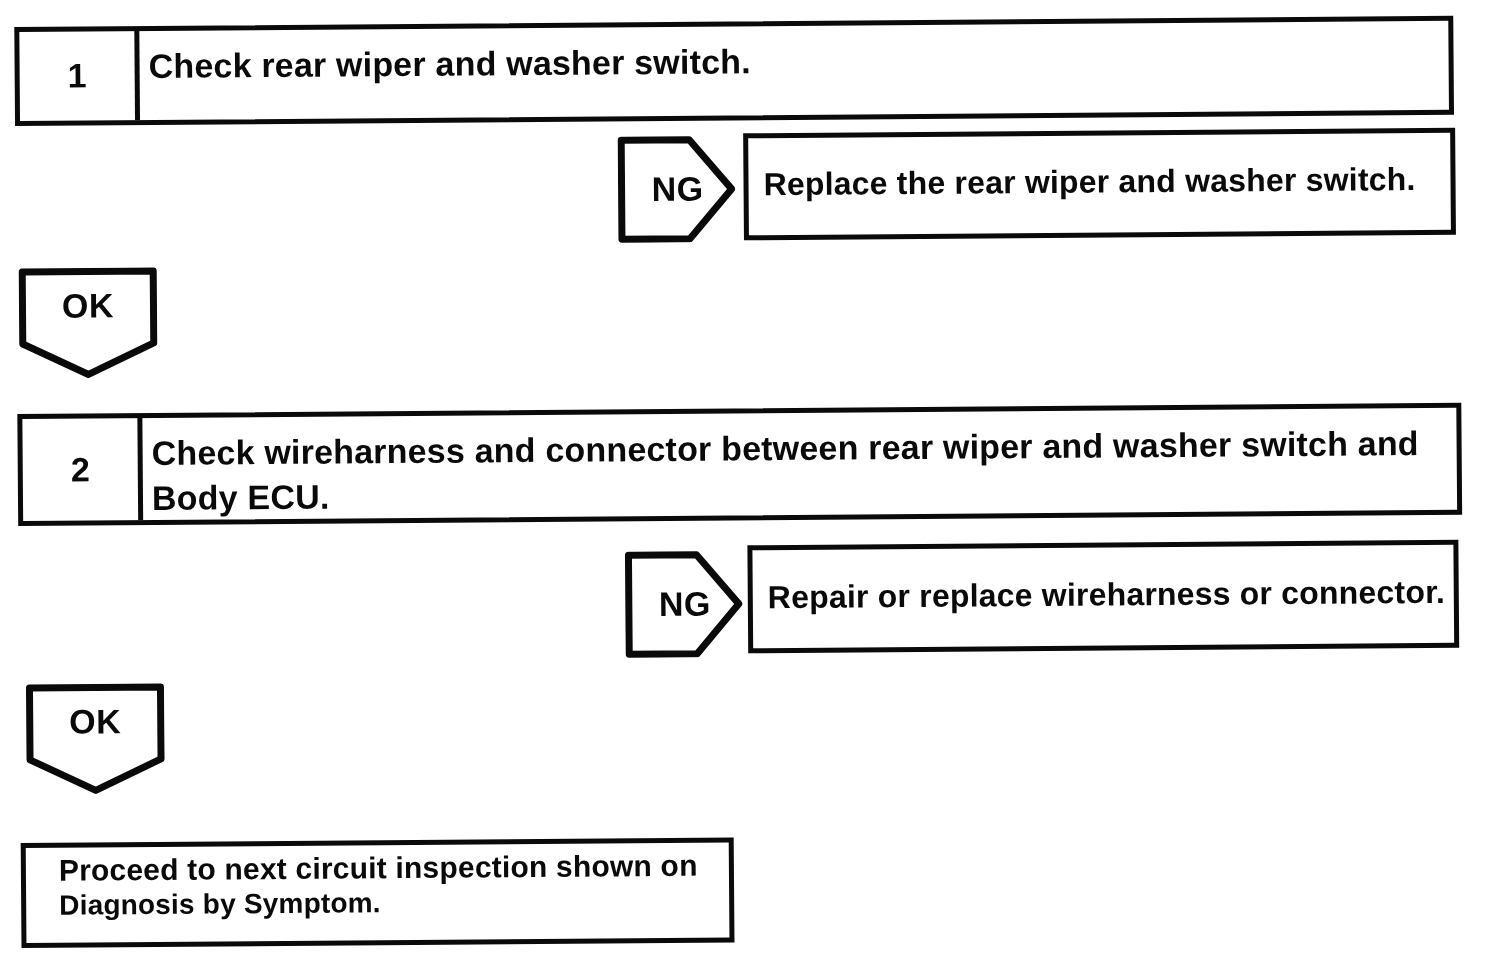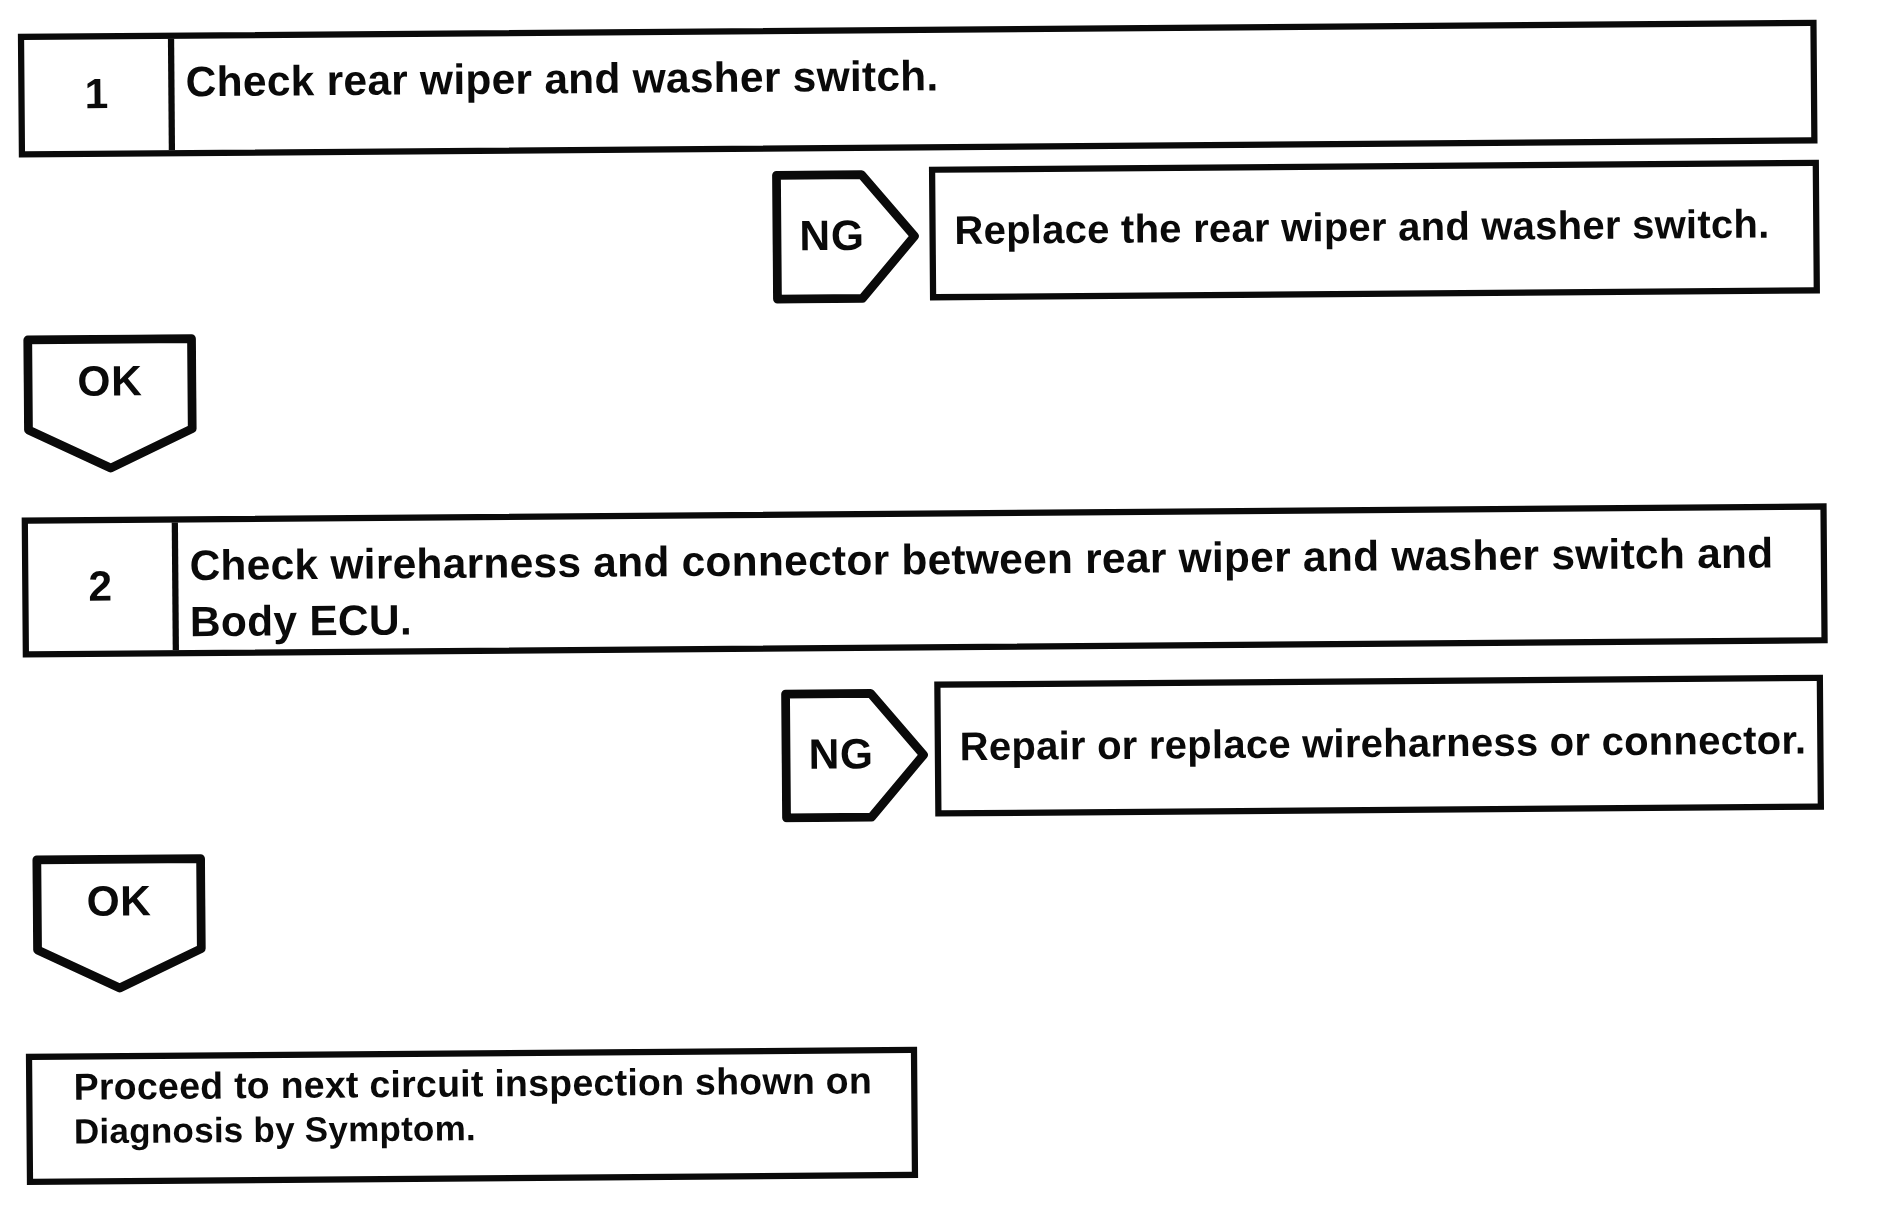--- a/index.html
+++ b/index.html
@@ -62,21 +62,21 @@
   }
   .shape .shape-label {
     position: absolute;
     display: flex;
     align-items: center;
     justify-content: center;
     font-size: 34px;
     letter-spacing: 0.5px;
   }
   .ng-label {
-    left: 0;
+    left: 12px;
     top: 0;
     width: 96px;
     height: 100%;
   }
   .ok-label {
     left: 0;
     top: 0;
     width: 100%;
     height: 76px;
   }

